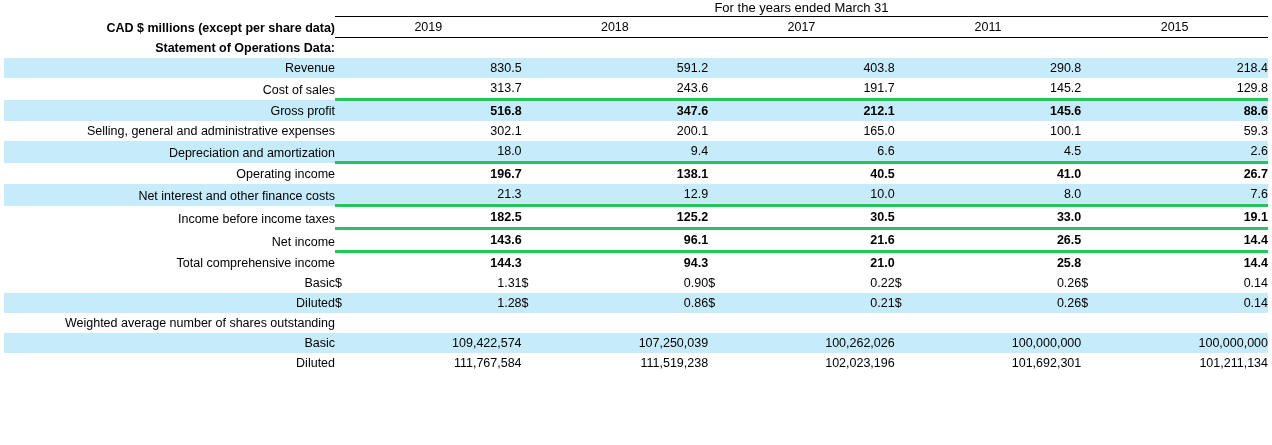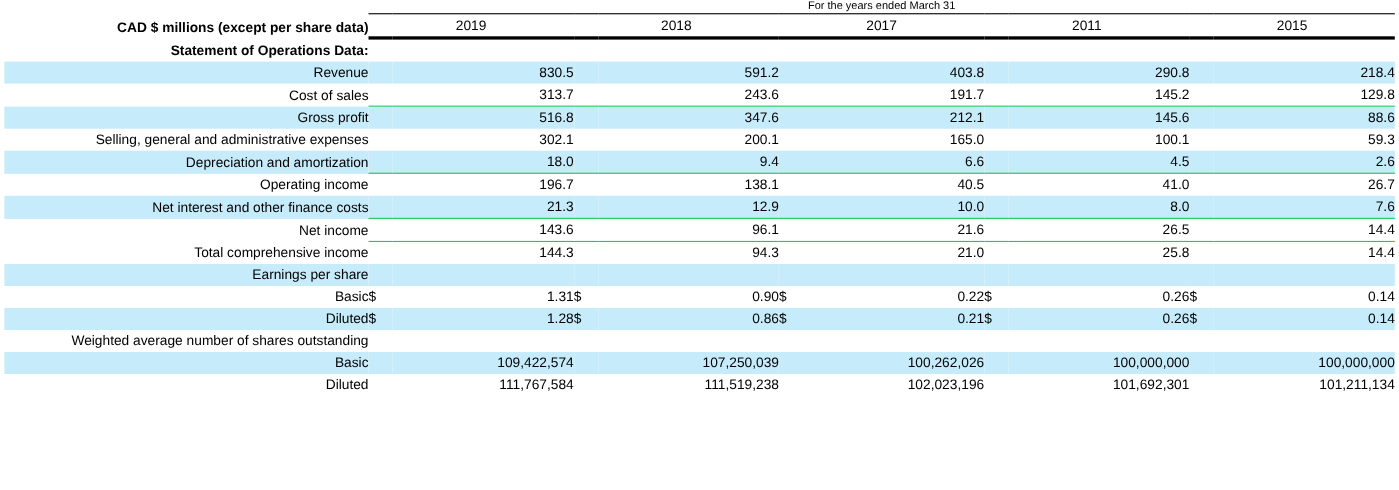--- a/index.html
+++ b/index.html
@@ -32,37 +32,37 @@
     font-weight: normal;
   }
   
   col.label   { width: 330px; }
   col.cur     { width: 22px;  }
   col.num     { width: 164px; }
 
   .hdr-span {
     text-align: center;
     font-weight: bold;
-    font-size: 10px;
+    font-size: 13px;
     padding-bottom: 2px;
   }
   .hdr-rule {
     border-bottom: 1px solid #000;
     height: 1px;
     font-size: 0;
     line-height: 0;
   }
   .yr {
     text-align: center;
     font-weight: bold;
     font-size: 12.5px;
     padding-bottom: 2px;
   }
   .yr-under {
-    border-bottom: 3px solid #000000;
+    border-bottom: 1px solid #000000;
   }
   .row td {
     height: 20px;
     line-height: 20px;
     font-size: 12.5px;
   }
   .lbl {
     text-align: right;
     padding-left: 2px;
     white-space: nowrap;
@@ -74,21 +74,22 @@
     padding-right: 8px;
     white-space: nowrap;
   }
   .cur {
     text-align: left;
     padding-left: 4px;
     white-space: nowrap;
   }
   .shade td { background: #c6ecfb; }
   .topline td.ruled {
-    border-top: 1px solid #22c55e;
+    border-top: 3px solid #22c55e;
+    font-weight: bold;
   }
 </style>
 </head>
 <body>
 
 <div class="sheet">
   <table class="fin">
     <colgroup>
       <col class="label">
       <col class="cur">
@@ -217,20 +218,33 @@
           <td class="cur"></td>
           <td class="num">12.9</td>
           <td class="cur"></td>
           <td class="num">10.0</td>
           <td class="cur"></td>
           <td class="num">8.0</td>
           <td class="cur"></td>
           <td class="num">7.6</td>
         </tr>
         <tr class="row topline">
+          <td class="lbl">Income before income taxes</td>
+          <td class="cur ruled"></td>
+          <td class="num ruled">182.5</td>
+          <td class="cur ruled"></td>
+          <td class="num ruled">125.2</td>
+          <td class="cur ruled"></td>
+          <td class="num ruled">30.5</td>
+          <td class="cur ruled"></td>
+          <td class="num ruled">33.0</td>
+          <td class="cur ruled"></td>
+          <td class="num ruled">19.1</td>
+        </tr>
+        <tr class="row topline">
           <td class="lbl">Net income</td>
           <td class="cur ruled"></td>
           <td class="num ruled">143.6</td>
           <td class="cur ruled"></td>
           <td class="num ruled">96.1</td>
           <td class="cur ruled"></td>
           <td class="num ruled">21.6</td>
           <td class="cur ruled"></td>
           <td class="num ruled">26.5</td>
           <td class="cur ruled"></td>
@@ -241,33 +255,20 @@
           <td class="cur ruled"></td>
           <td class="num ruled">144.3</td>
           <td class="cur ruled"></td>
           <td class="num ruled">94.3</td>
           <td class="cur ruled"></td>
           <td class="num ruled">21.0</td>
           <td class="cur ruled"></td>
           <td class="num ruled">25.8</td>
           <td class="cur ruled"></td>
           <td class="num ruled">14.4</td>
-        </tr>
-        <tr class="row shade">
-          <td class="lbl">Earnings per share</td>
-          <td class="cur"></td>
-          <td class="num"></td>
-          <td class="cur"></td>
-          <td class="num"></td>
-          <td class="cur"></td>
-          <td class="num"></td>
-          <td class="cur"></td>
-          <td class="num"></td>
-          <td class="cur"></td>
-          <td class="num"></td>
         </tr>
         <tr class="row">
           <td class="lbl indent">Basic</td>
           <td class="cur">$</td>
           <td class="num">1.31</td>
           <td class="cur">$</td>
           <td class="num">0.90</td>
           <td class="cur">$</td>
           <td class="num">0.22</td>
           <td class="cur">$</td>

